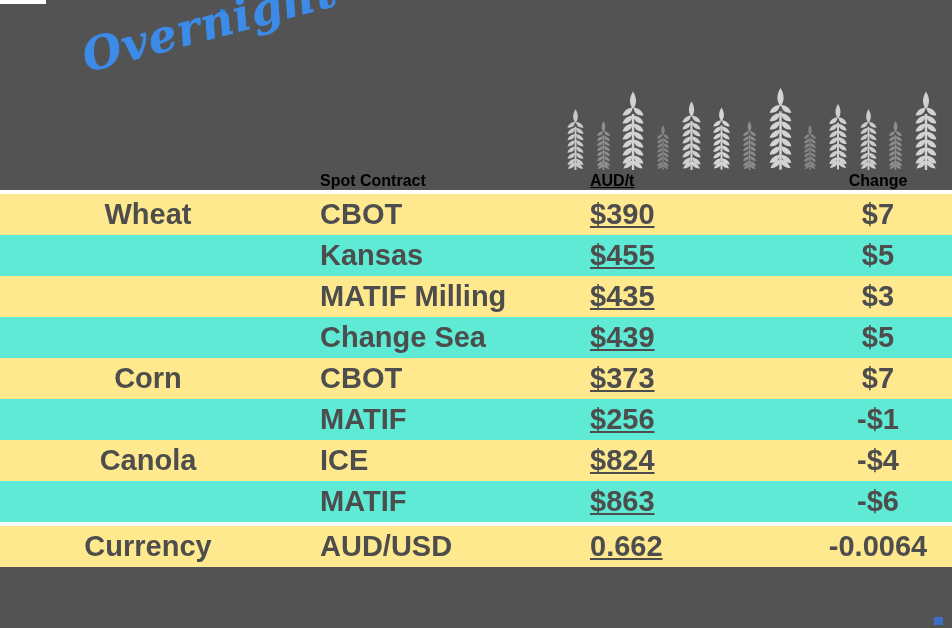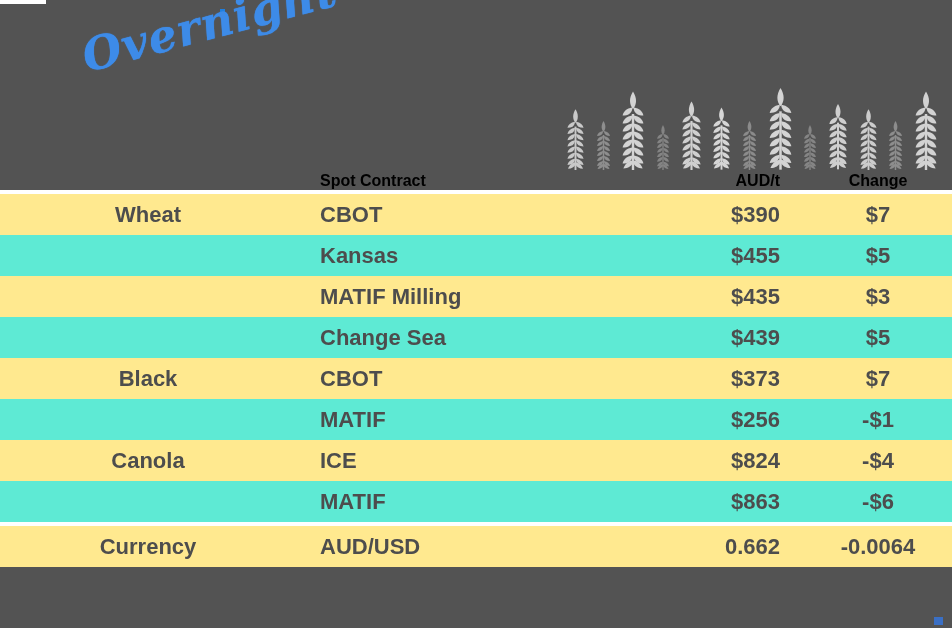--- a/index.html
+++ b/index.html
@@ -113,31 +113,31 @@
   }
   #price-table td, #price-table th {
     padding: 0;
     margin: 0;
   }
   .r-odd td  { background: #ffe98f; }
   .r-even td { background: #5eead4; }
   .r-odd td, .r-even td {
     height: 41px;
     color: #4d4d4d;
-    font-size: 22px;
+    font-size: 29px;
     font-weight: 700;
     vertical-align: middle;
   }
   .gap-before td {
     border-top: 4px solid #ffffff;
   }
 
   .c-group    { width: 296px; text-align: center; padding-right: 0px !important; }
   .c-contract { width: 270px; text-align: left; padding-left: 24px !important; }
-  .c-price    { width: 190px; text-align: right; }
+  .c-price    { width: 190px; text-align: left; text-decoration: underline; }
   .c-change   { width: 196px; text-align: center; }
 
   .up   { color: #22b14c; }
   .down { color: #d91f1f; }
 
   #bottom-band {
     position: absolute;
     left: 0;
     top: 589px;
     width: 952px;
@@ -450,21 +450,21 @@
           <td class="c-price">$435</td>
           <td class="c-change up">$3</td>
         </tr>
         <tr class="r-even">
           <td class="c-group"></td>
           <td class="c-contract">Change Sea</td>
           <td class="c-price">$439</td>
           <td class="c-change up">$5</td>
         </tr>
         <tr class="r-odd">
-          <td class="c-group">Black</td>
+          <td class="c-group">Corn</td>
           <td class="c-contract">CBOT</td>
           <td class="c-price">$373</td>
           <td class="c-change up">$7</td>
         </tr>
         <tr class="r-even">
           <td class="c-group"></td>
           <td class="c-contract">MATIF</td>
           <td class="c-price">$256</td>
           <td class="c-change down">-$1</td>
         </tr>

